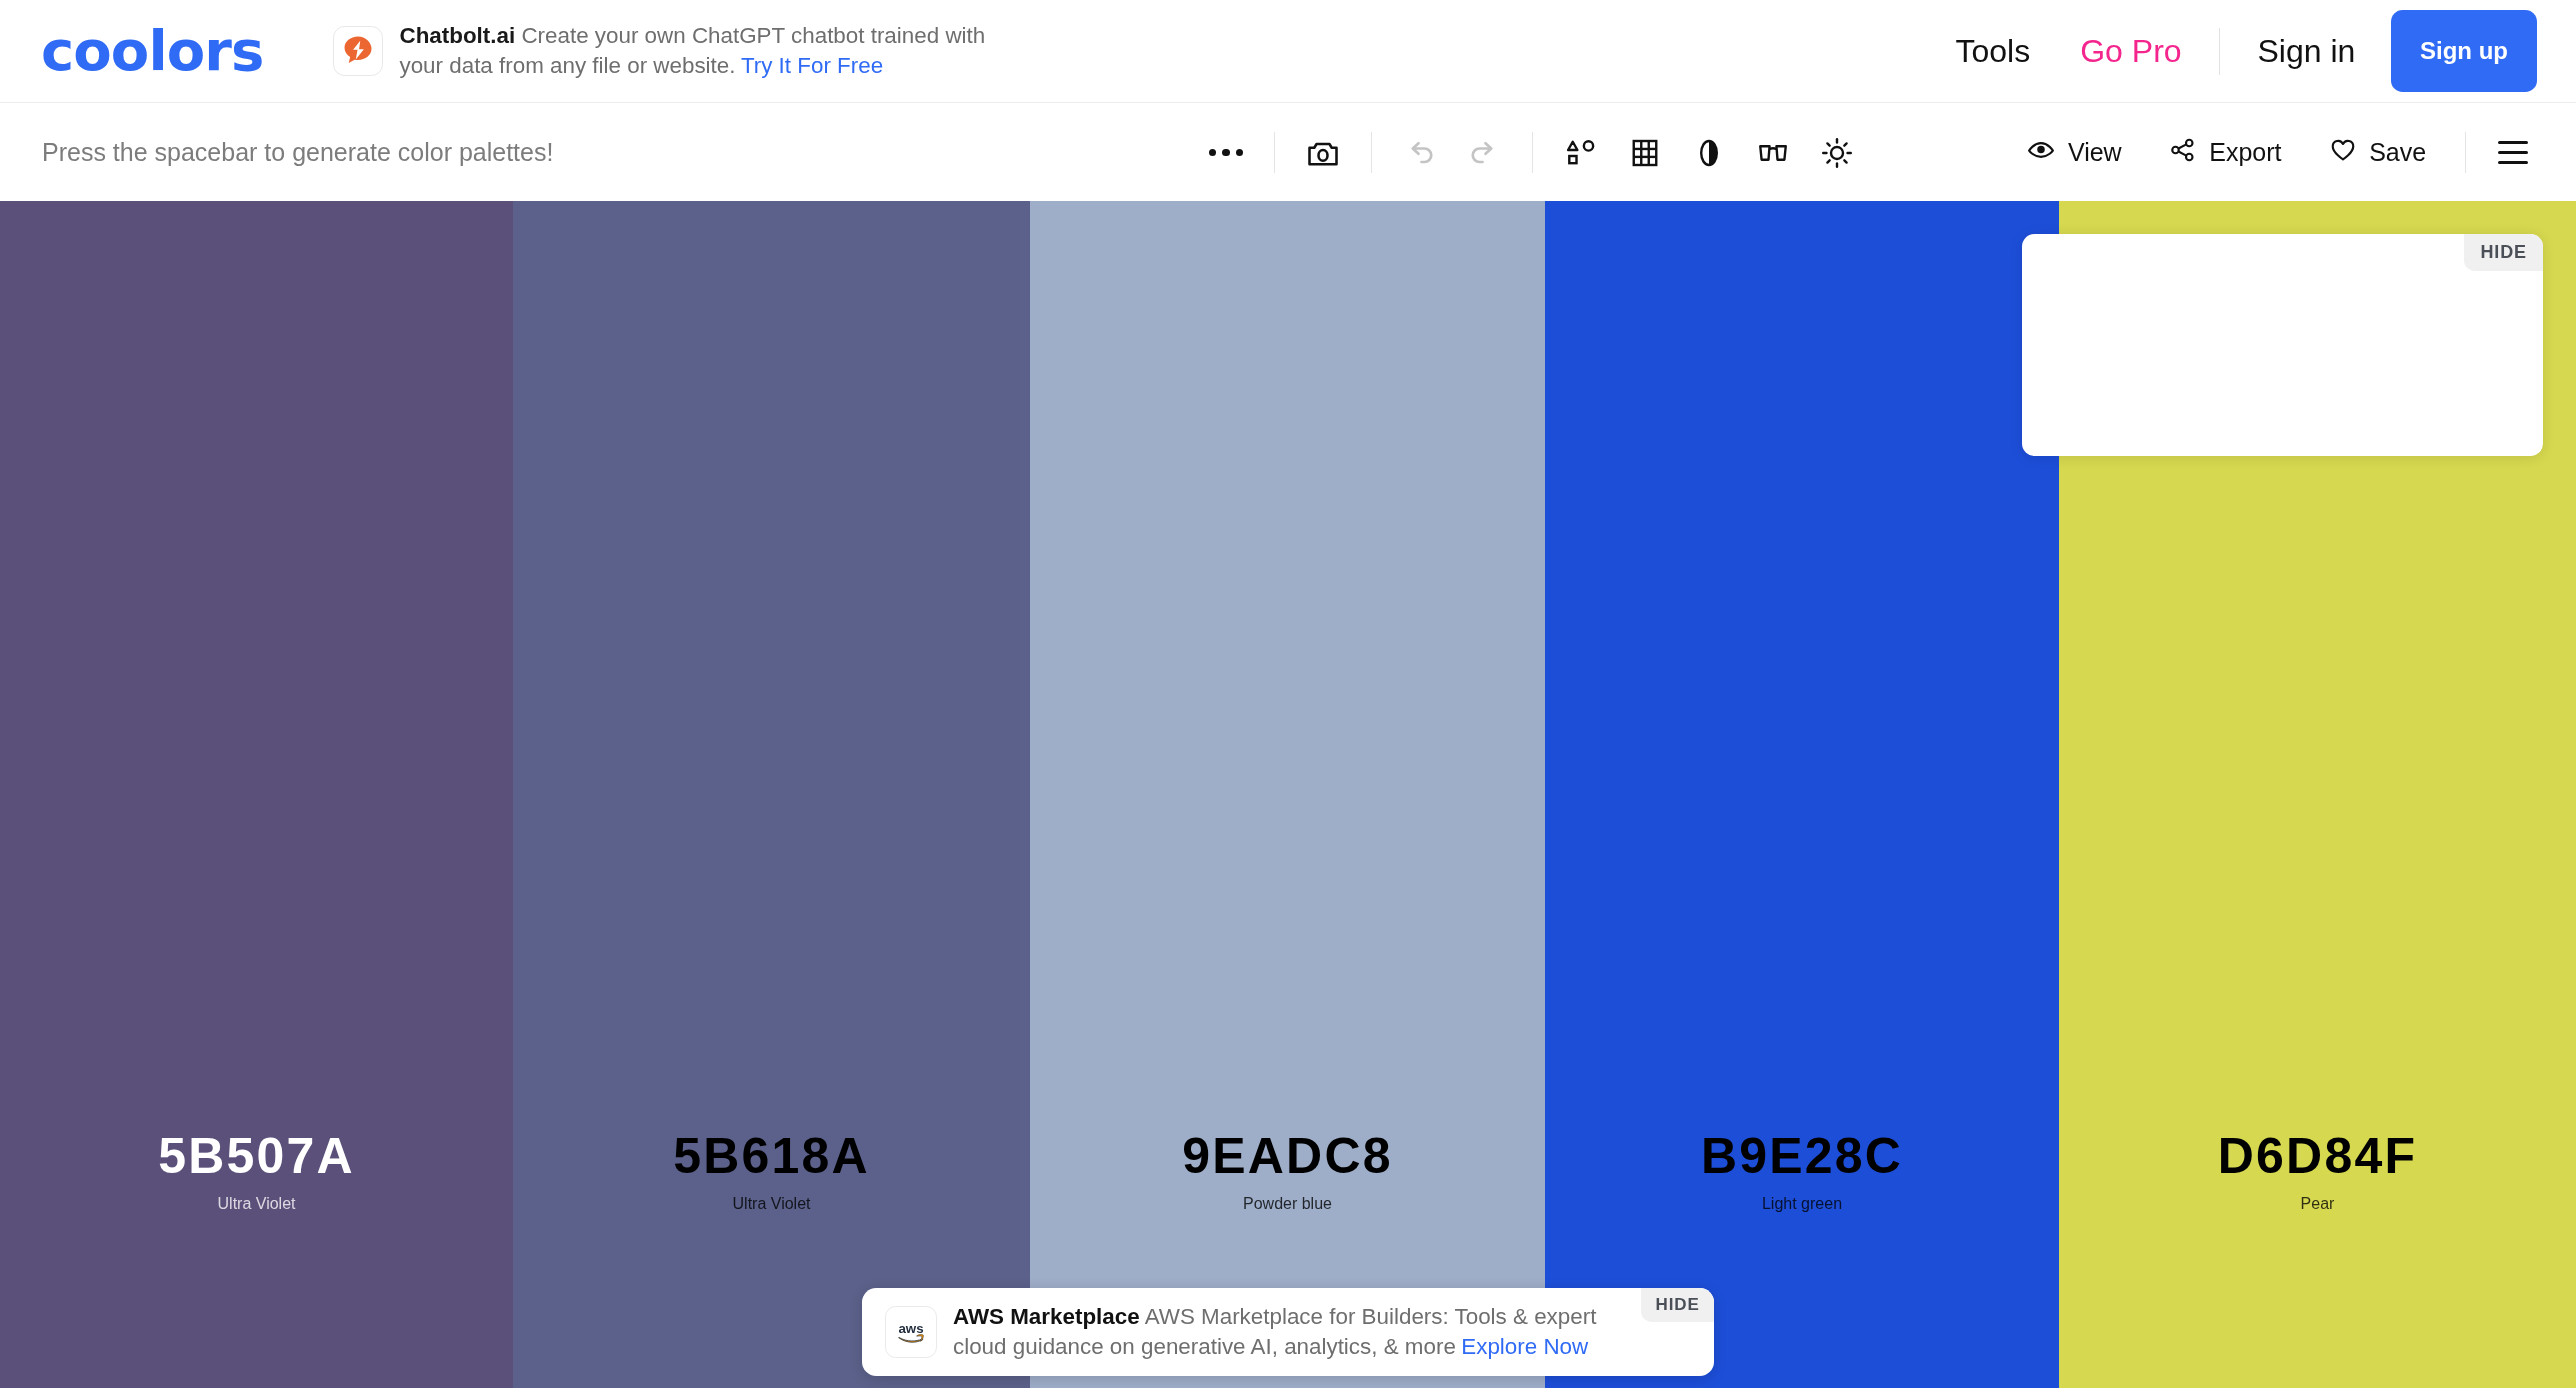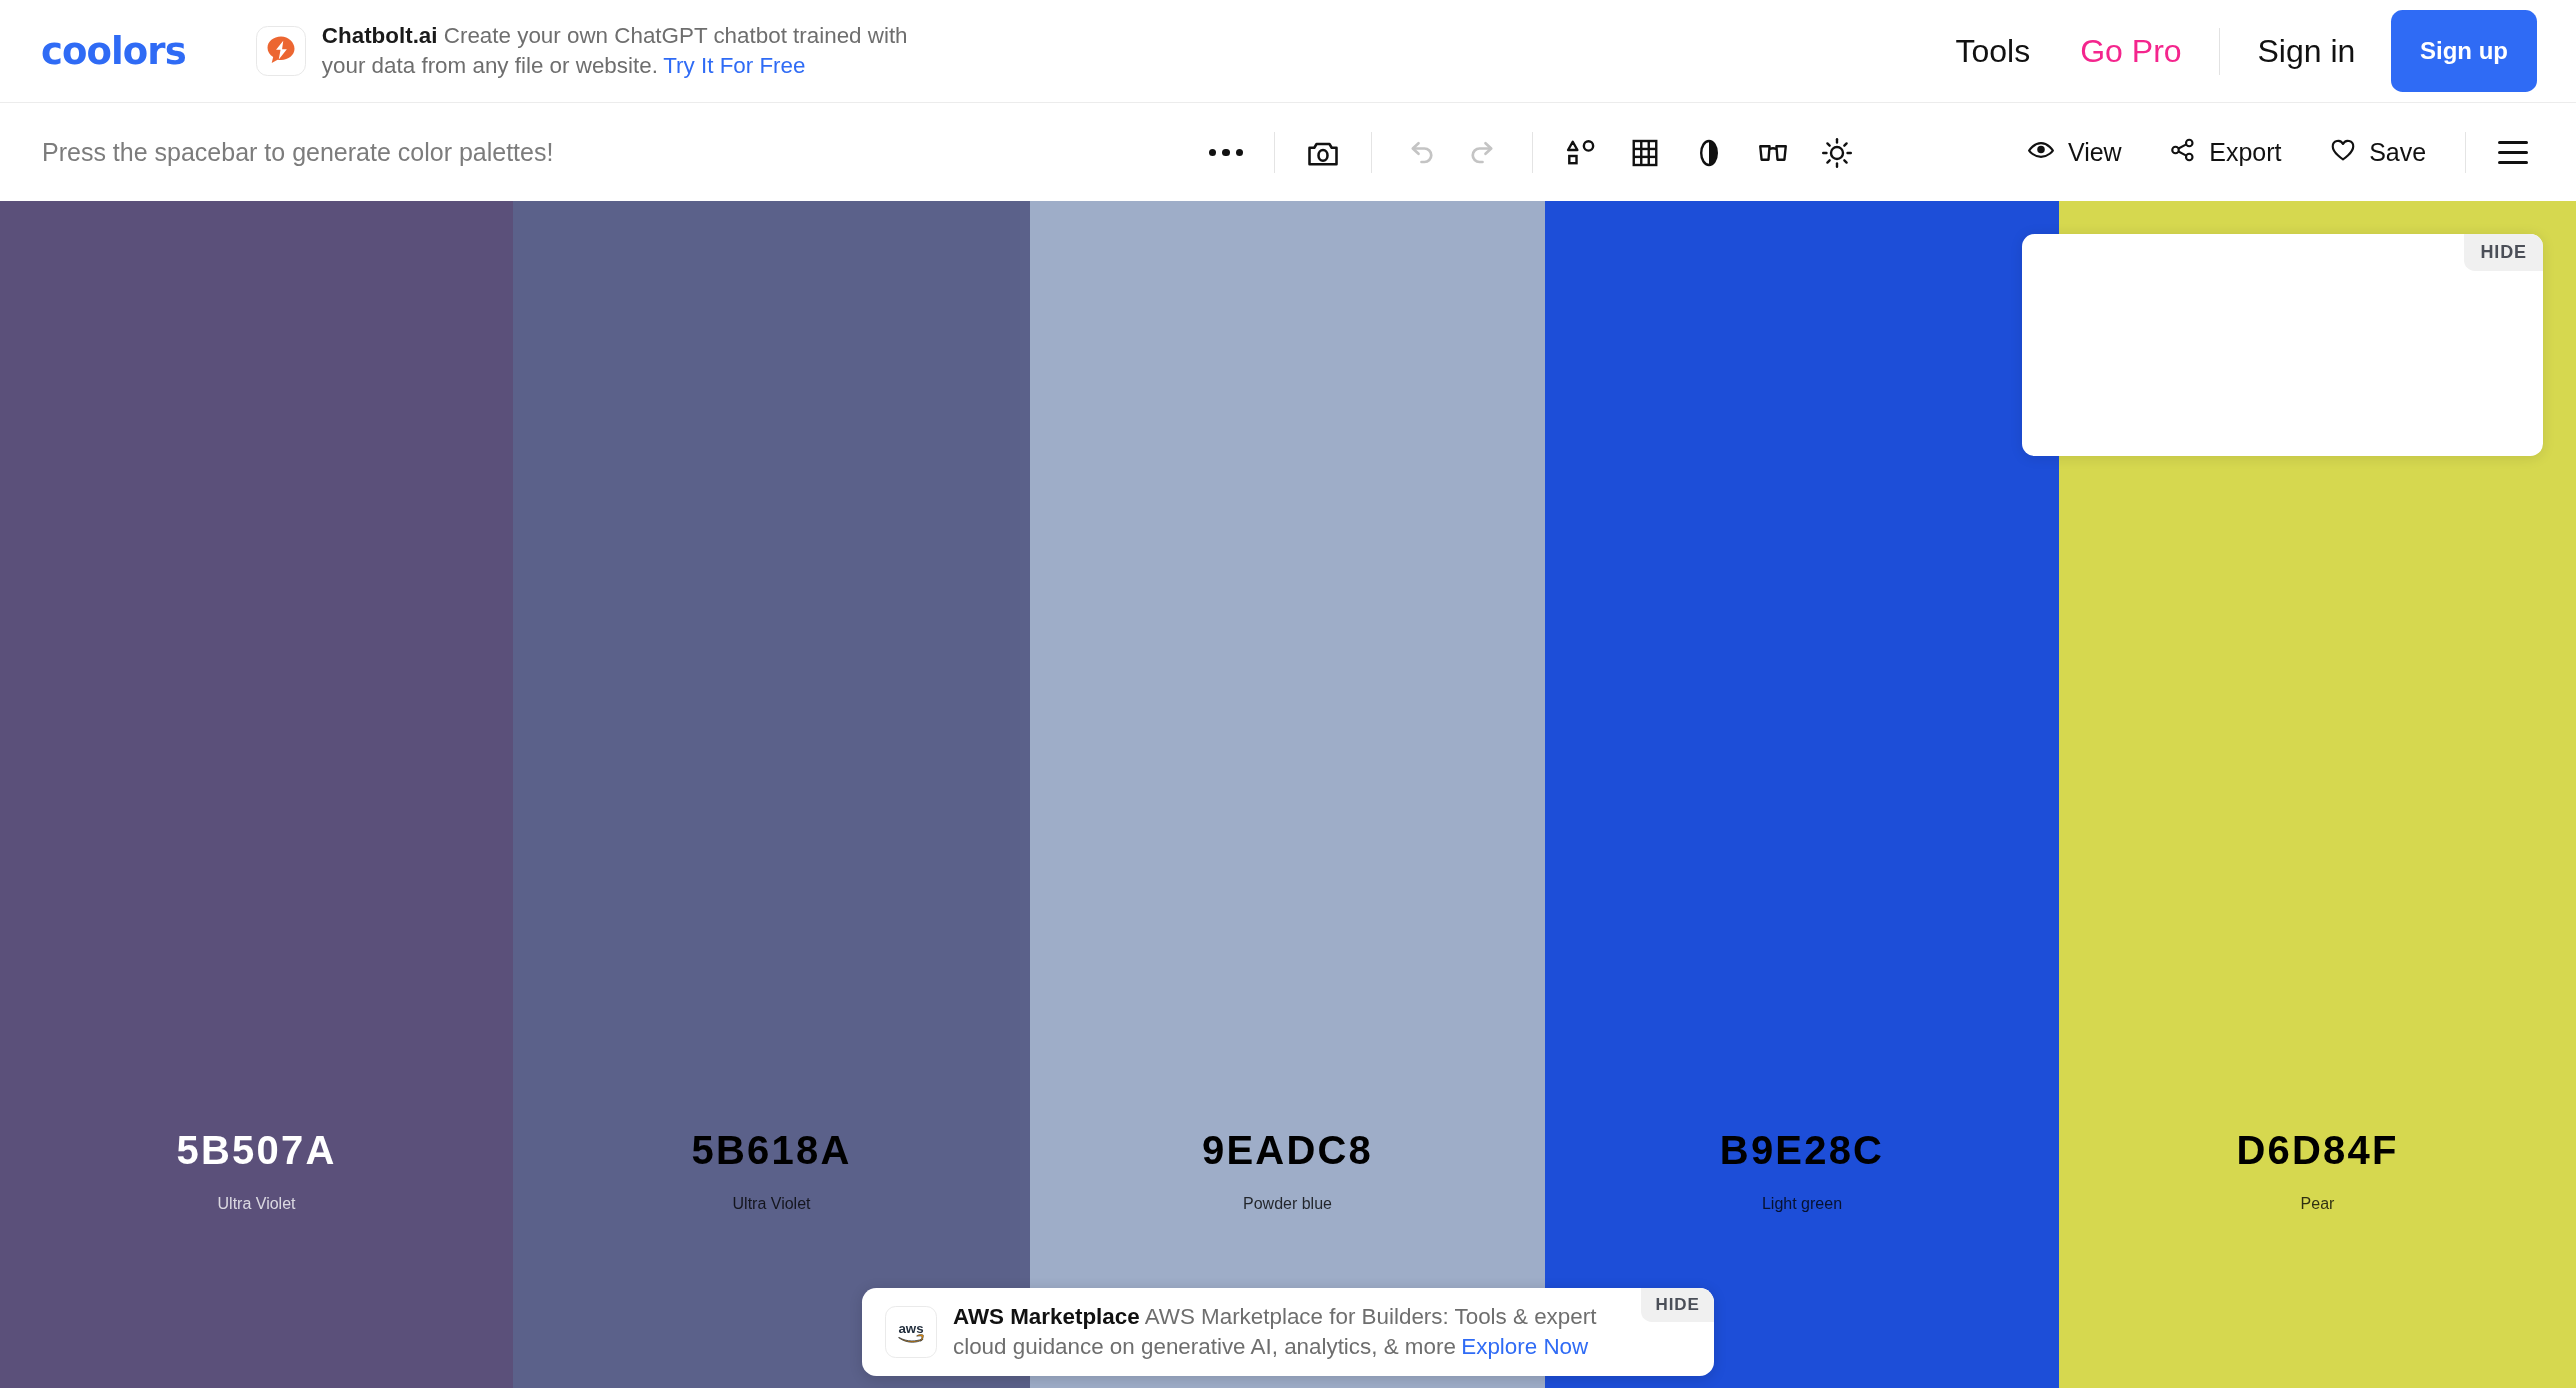--- a/index.html
+++ b/index.html
@@ -13,21 +13,21 @@
   
   .top-header {
     position: absolute; top: 0; left: 0;
     width: 2576px; height: 103px;
     background: #ffffff;
     border-bottom: 0.9px solid #ececec;
     display: flex; align-items: center;
   }
   .brand-logo {
     margin-left: 41px;
-    font-size: 37px;
+    font-size: 56px;
     font-weight: 700;
     letter-spacing: -0.9px;
     color: #2f6bf5;
     font-family: "DejaVu Sans", sans-serif;
     cursor: pointer;
     line-height: 1;
   }
 
   .promo {
     display: flex; align-items: center;
@@ -137,24 +137,24 @@
     display: flex;
   }
   .swatch {
     position: relative;
     height: 100%;
     display: flex; flex-direction: column;
     align-items: center; justify-content: flex-end;
     cursor: pointer;
   }
   .hexcode {
-    font-size: 40px;
+    font-size: 50px;
     font-weight: 700;
     letter-spacing: 2.2px;
-    margin-bottom: 22px;
+    margin-bottom: 10px;
     font-family: "Liberation Sans", sans-serif;
   }
   .colorname {
     font-size: 16px;
     margin-bottom: 175px;
     opacity: 0.78;
   }
 
   
   .float-ad {

